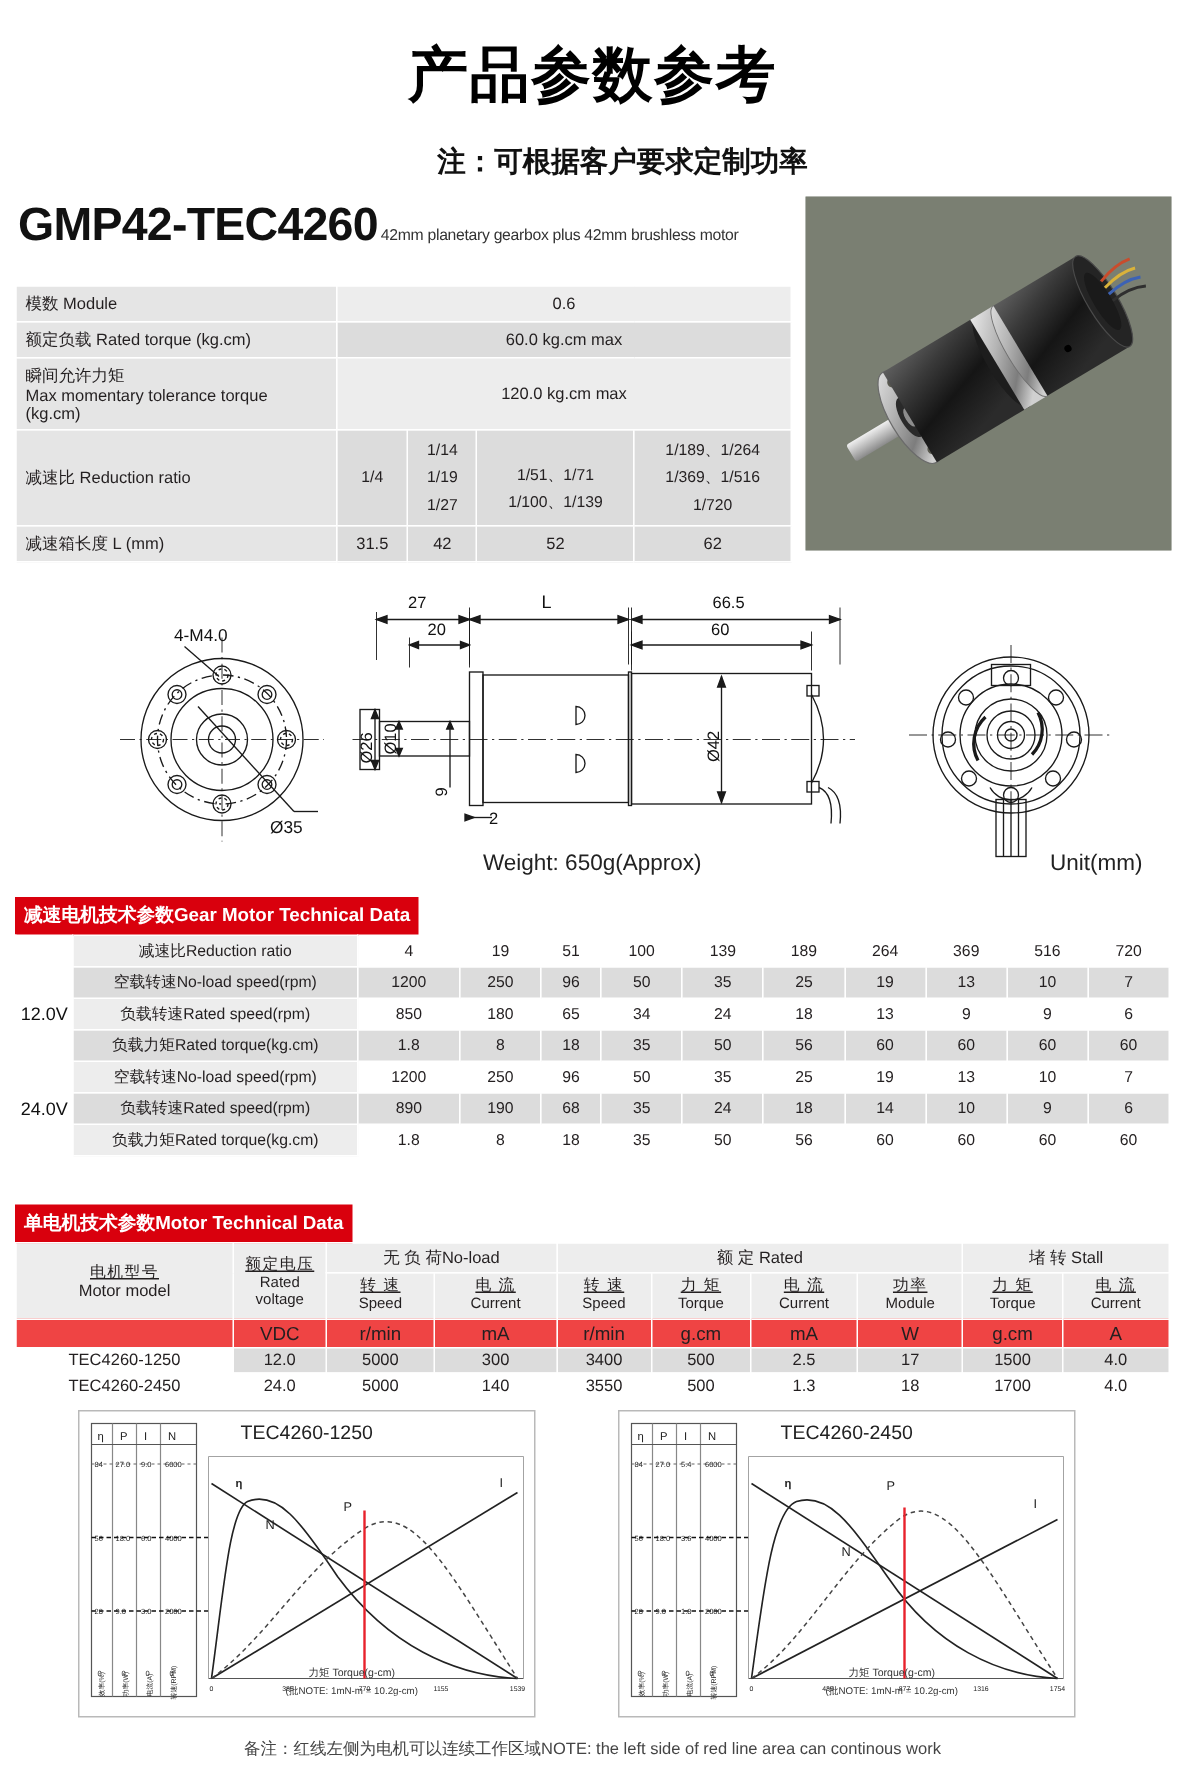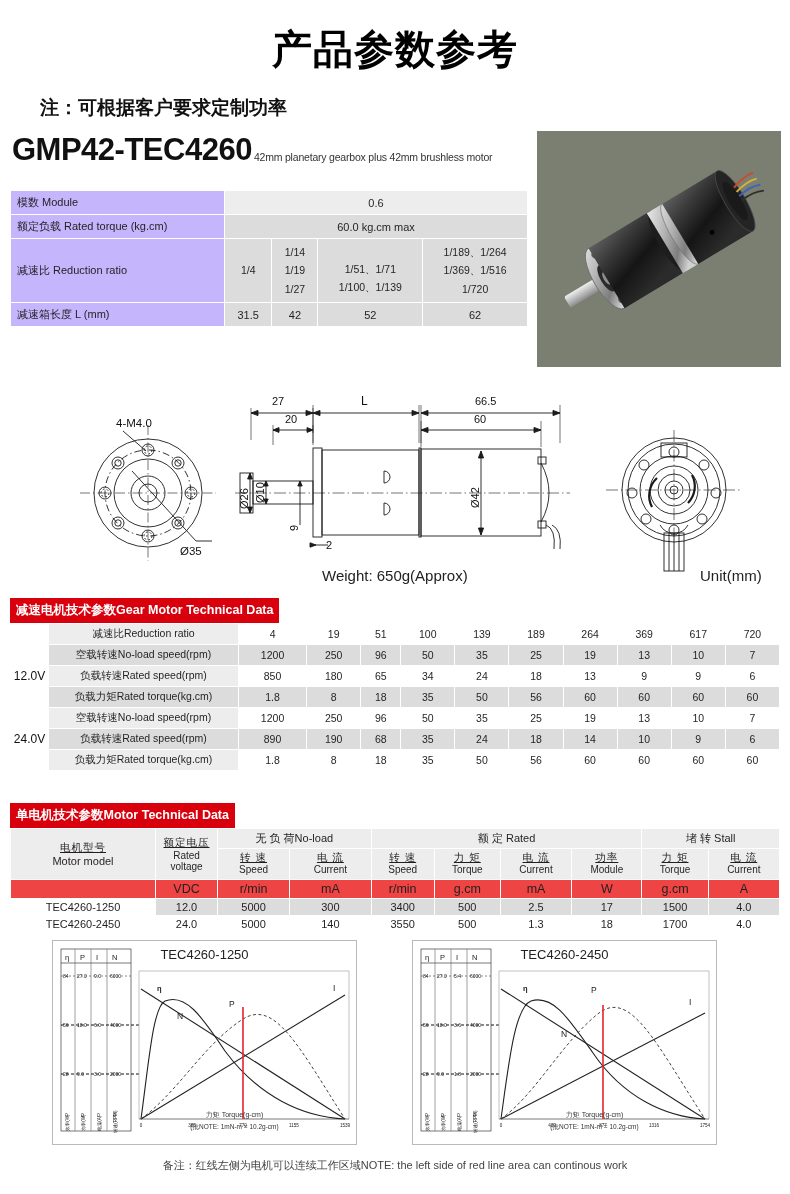--- a/index.html
+++ b/index.html
@@ -19,20 +19,21 @@
   .page-title {
     text-align: center;
     font-size: 40px;
     font-weight: bold;
     letter-spacing: 1px;
     margin: 22px 0 0 0;
     color: #000;
     font-family: "DejaVu Sans", sans-serif;
   }
   .page-subtitle {
+    text-align: center;
     font-size: 19px;
     font-weight: bold;
     margin: 18px 0 0 0;
     color: #111;
     font-family: "DejaVu Sans", sans-serif;
     padding-left: 40px;
   }
 
   
   .model-row {
@@ -67,21 +68,21 @@
   table.spec {
     border-collapse: collapse;
     width: 100%;
     font-size: 11px;
   }
   table.spec td {
     border: 1px solid #ffffff;
     padding: 4px 6px;
     vertical-align: middle;
   }
-  .sp-label { background: #c4b5fd; text-align: left; width: 214px; }
+  .sp-label { background: #e5e5e5; text-align: left; width: 214px; }
   .sp-val   { background: #dcdcdc; text-align: center; }
   .sp-val-lt{ background: #ededed; text-align: center; }
   .ratio-cell { line-height: 1.75; padding: 3px 2px; font-size: 10.5px; }
 
   
   .photo {
     position: absolute;
     left: 537px;
     top: 131px;
     width: 244px;
@@ -210,20 +211,27 @@
 <div class="spec-wrap">
 <table class="spec">
   <tbody>
         <tr>
     <td class="sp-label">模数 Module</td>
     <td class="sp-val-lt" colspan="4">0.6</td>
   </tr>
   <tr>
     <td class="sp-label">额定负载 Rated torque (kg.cm)</td>
     <td class="sp-val" colspan="4">60.0 kg.cm max</td>
+  </tr>
+  <tr>
+    <td class="sp-label">
+      <div>瞬间允许力矩</div>
+      <div>Max momentary tolerance torque (kg.cm)</div>
+    </td>
+    <td class="sp-val-lt" colspan="4">120.0 kg.cm max</td>
   </tr>
   <tr>
     <td class="sp-label">减速比 Reduction ratio</td>
     <td class="sp-val ratio-cell">1/4</td>
     <td class="sp-val ratio-cell">
       <div>1/14</div>
       <div>1/19</div>
       <div>1/27</div>
     </td>
     <td class="sp-val ratio-cell">
@@ -474,21 +482,21 @@
     <td class="bg-l g-volt"></td>
     <td class="bg-l g-rowlab">减速比Reduction ratio</td>
     <td class="bg-w">4</td>
     <td class="bg-w">19</td>
     <td class="bg-w">51</td>
     <td class="bg-w">100</td>
     <td class="bg-w">139</td>
     <td class="bg-w">189</td>
     <td class="bg-w">264</td>
     <td class="bg-w">369</td>
-    <td class="bg-w">617</td>
+    <td class="bg-w">516</td>
     <td class="bg-w">720</td>
   </tr>
   <tr>
     <td class="g-volt" rowspan="3">12.0V</td>
     <td class="bg-d g-rowlab">空载转速No-load speed(rpm)</td>
     <td class="bg-d">1200</td>
     <td class="bg-d">250</td>
     <td class="bg-d">96</td>
     <td class="bg-d">50</td>
     <td class="bg-d">35</td>

